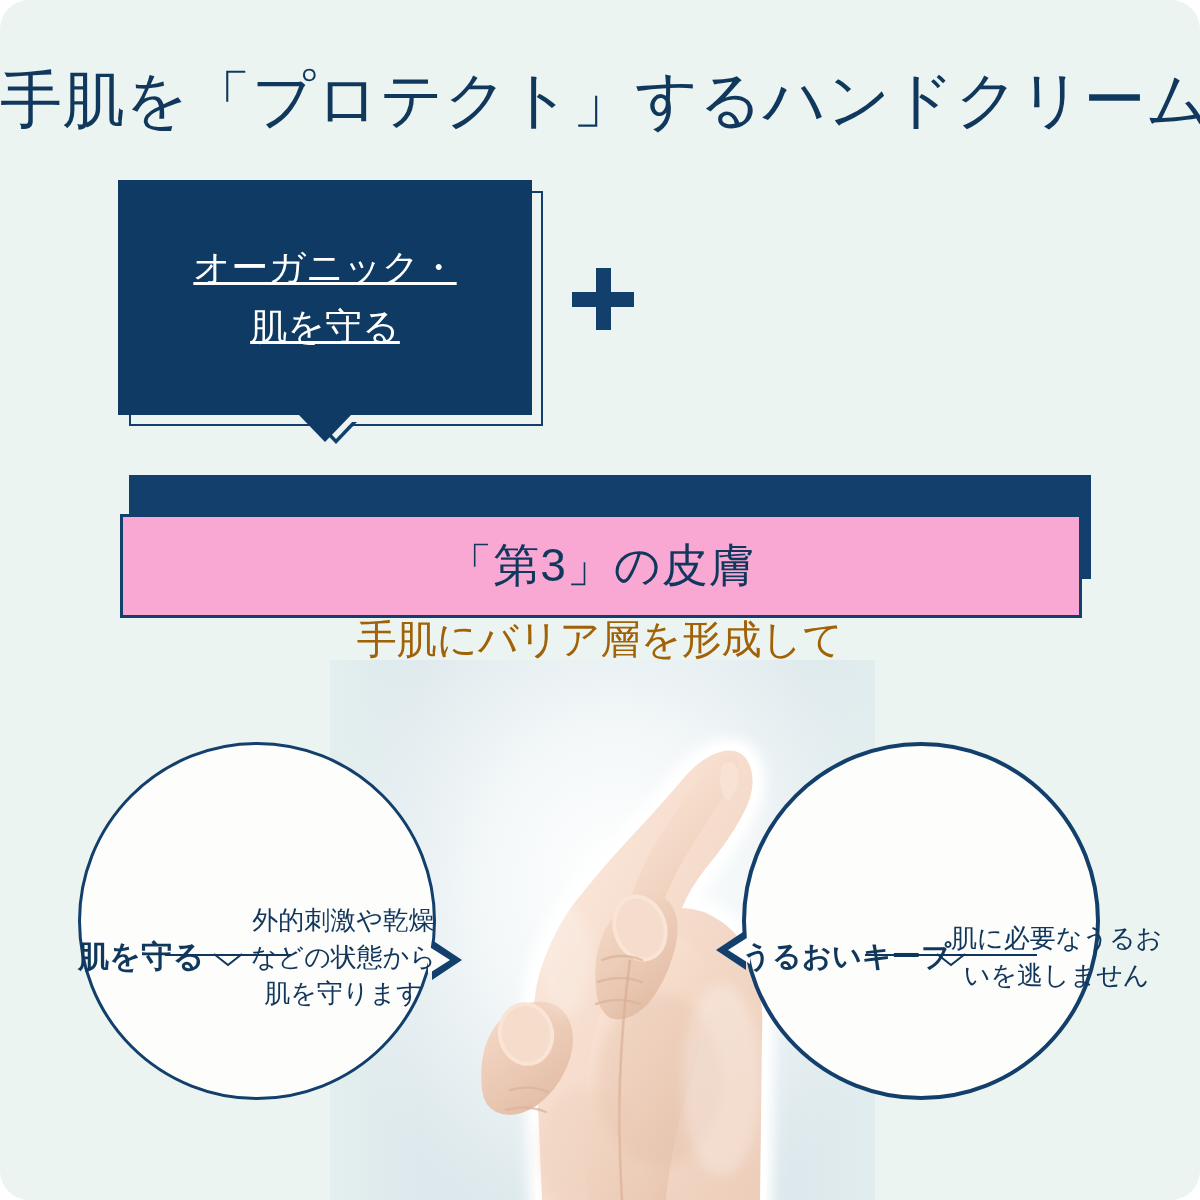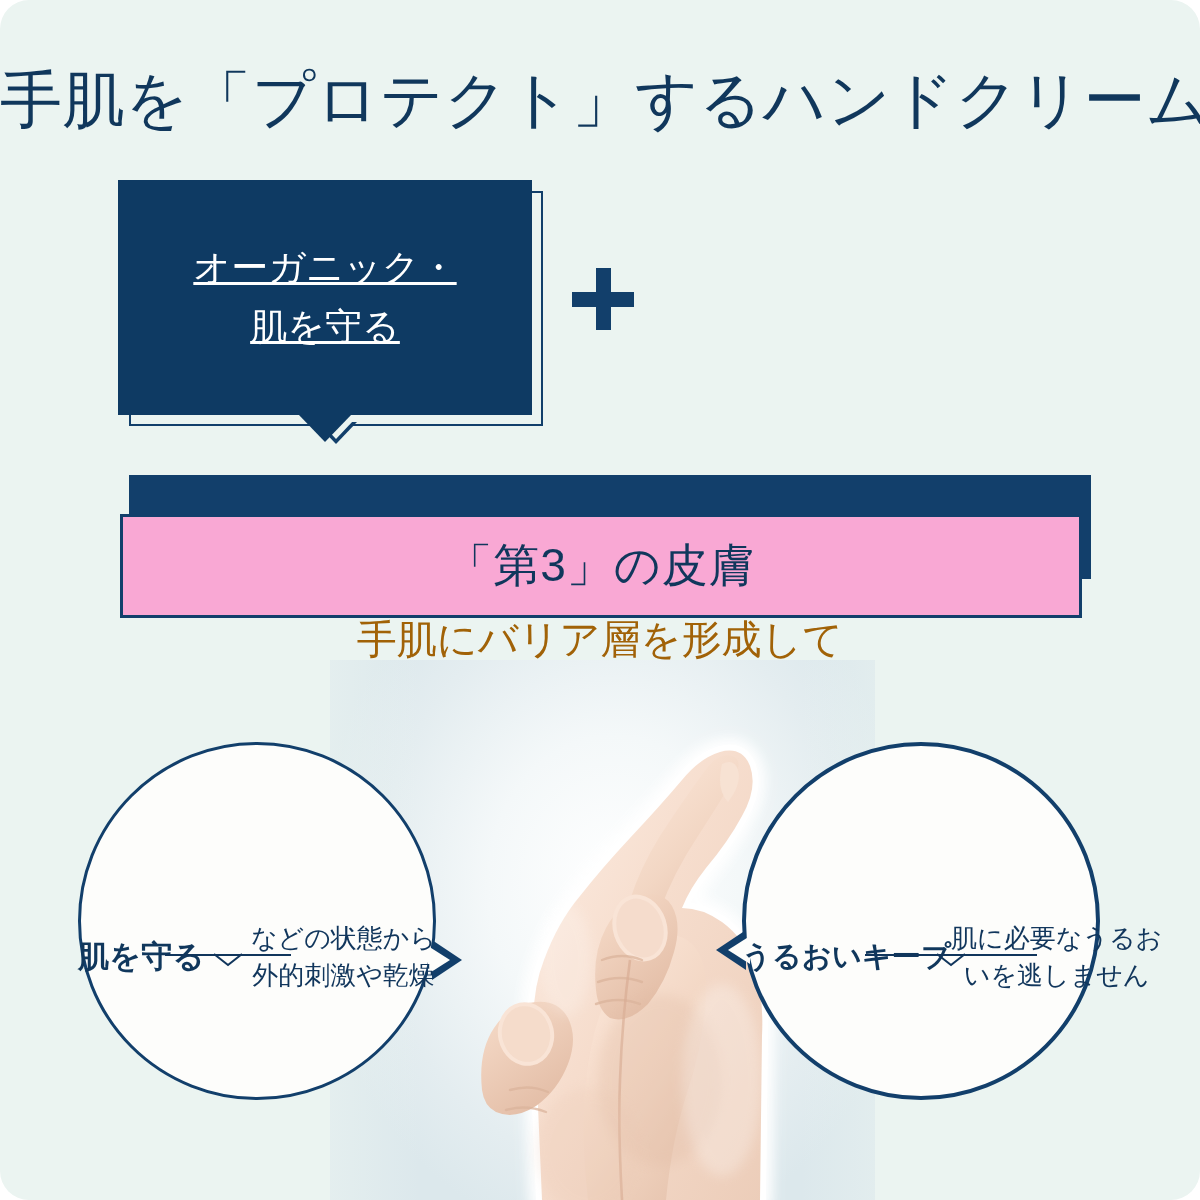--- a/index.html
+++ b/index.html
@@ -425,22 +425,23 @@
     <div class="content">
       <div class="b-title">肌を守る</div>
       <div class="divider">
         <span class="bar-l"></span>
         <span class="bar-r"></span>
         <svg width="28" height="16" viewBox="0 0 28 16">
           <path d="M0 3 L14 14 L28 3" fill="none" stroke="#11365c" stroke-width="2"></path>
         </svg>
       </div>
       <div class="b-body">
+        <div>外的刺激や乾燥</div>
         <div>などの状態から</div>
-        <div>外的刺激や乾燥</div>
+        <div>肌を守ります</div>
       </div>
     </div>
   </div>
 
   <div class="balloon right">
     <div class="disc"></div>
     <div class="tail"></div>
     <div class="content">
       <div class="b-title">うるおいキープ</div>
       <div class="divider">

